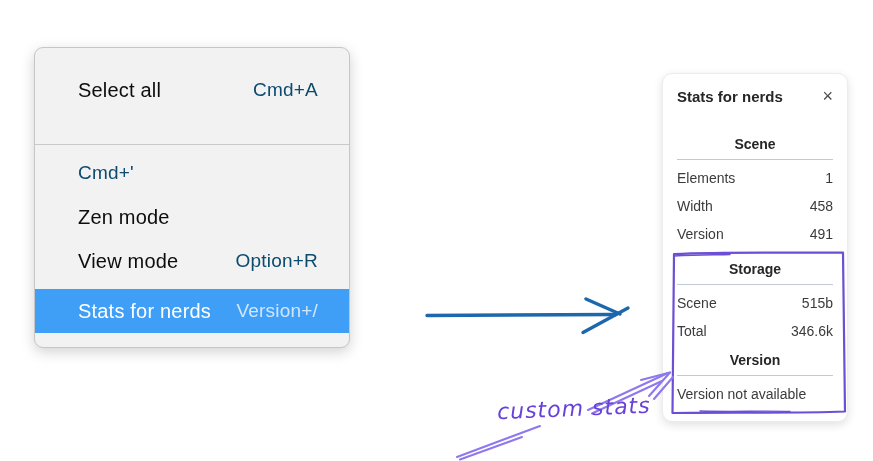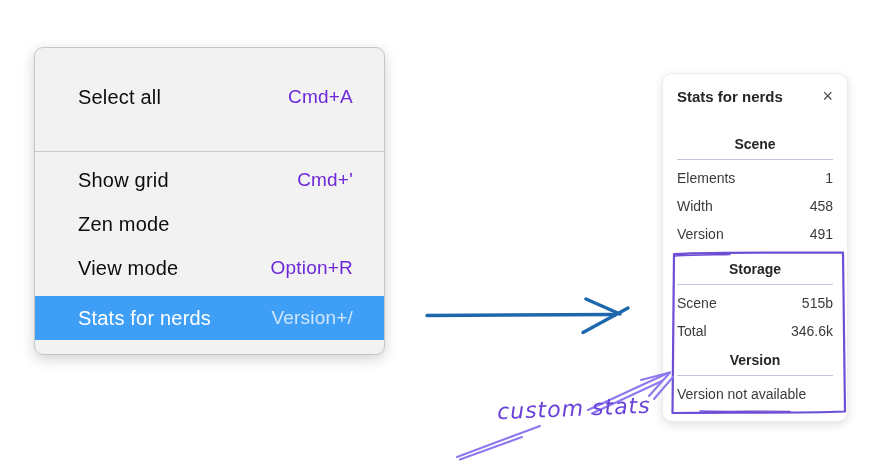--- a/index.html
+++ b/index.html
@@ -3,32 +3,32 @@
 <meta charset="utf-8">
 <style>
   html,body{margin:0;padding:0;}
   body{
     width:873px;height:461px;position:relative;overflow:hidden;
     background:#ffffff;
     font-family:"Liberation Sans", sans-serif;
   }
   
   .menu{
-    position:absolute;left:34px;top:47px;width:351px;
+    position:absolute;left:34px;top:47px;width:316px;
     background:#f2f2f3;border:1px solid #c6c6c8;border-radius:9px;
     box-shadow:0 4px 14px rgba(0,0,0,.18);
-    padding:19px 0 14px;box-sizing:border-box;
+    padding:12px 0 14px;box-sizing:border-box;
   }
   .menu-item{
     display:flex;justify-content:space-between;align-items:center;
     height:44px;padding:0 31px 0 43px;
     font-size:20px;color:#0d0d0d;letter-spacing:.2px;
   }
   .menu-item.first{height:60px;}
-  .menu-item .shortcut{color:#6d28d9;font-size:19px;}
+  .menu-item .shortcut{color:#0c4a6e;font-size:19px;}
   .menu-divider{height:1px;background:#c9c9cb;margin:24px 0 6px;}
   .menu-item.highlighted{background:#3f9ff7;color:#ffffff;margin-top:6px;}
   .menu-item.highlighted .shortcut{color:#cfe6fd;}
   
   .stats{
     position:absolute;left:662px;top:73px;width:186px;height:349px;
     background:#ffffff;border:1px solid #ececec;border-radius:10px;
     box-shadow:0 3px 10px rgba(0,0,0,.12);
     box-sizing:border-box;padding:12px 14px 10px;
     font-size:14px;color:#3b3b3b;
@@ -60,21 +60,20 @@
 </head>
 <body>
 
 <div class="menu">
   <div class="menu-item first">
     <span>Select all</span>
     <span class="shortcut">Cmd+A</span>
   </div>
   <div class="menu-divider"></div>
   <div class="menu-item">
-    <span>Show grid</span>
     <span class="shortcut">Cmd+'</span>
   </div>
   <div class="menu-item">
     <span>Zen mode</span>
   </div>
   <div class="menu-item">
     <span>View mode</span>
     <span class="shortcut">Option+R</span>
   </div>
   <div class="menu-item highlighted">

